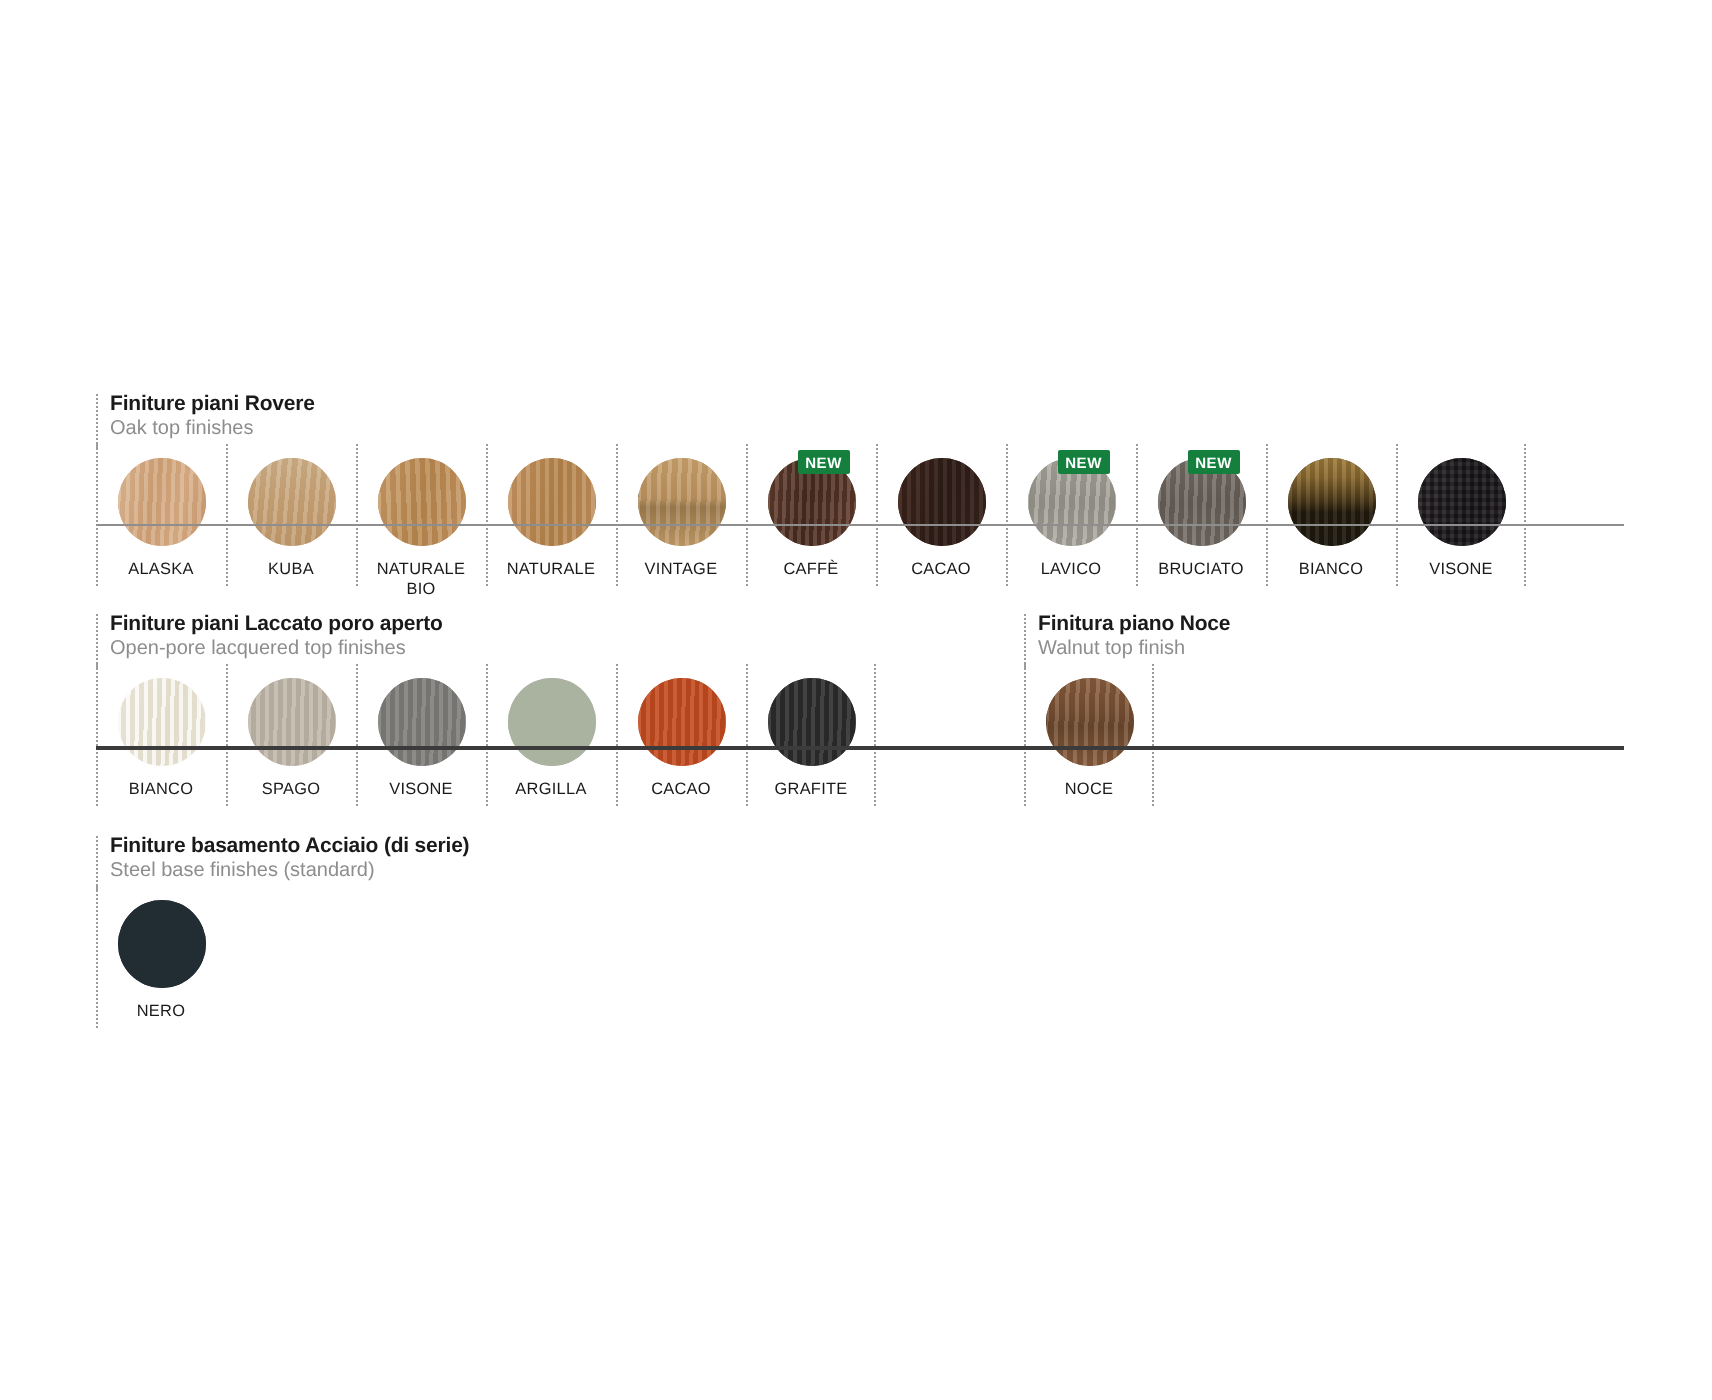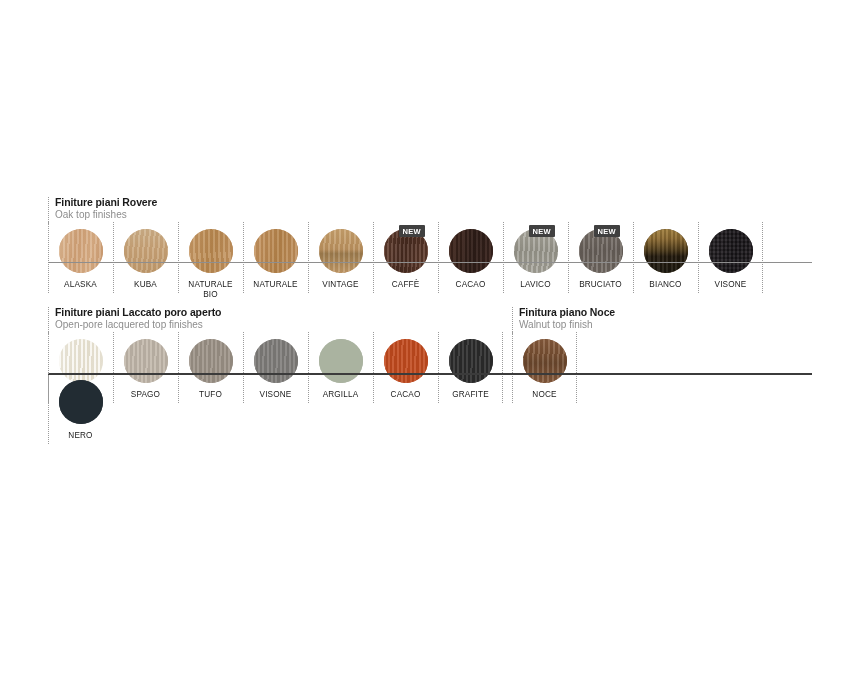--- a/index.html
+++ b/index.html
@@ -140,21 +140,21 @@
     text-align: center;
     line-height: 10px;
     letter-spacing: 0.15px;
     white-space: pre-line;
   }
 
   .badge {
     position: absolute;
     right: 3px;
     top: -4px;
-    background: #404040;
+    background: #15803d;
     color: #ffffff;
     font-size: 7.5px;
     font-weight: bold;
     letter-spacing: 0.3px;
     line-height: 9px;
     padding: 1.5px 3.5px 1.5px 3.5px;
     border-radius: 1px;
     z-index: 3;
   }
 </style>
@@ -256,26 +256,20 @@
             </div>
             <div class="cell-label">BIANCO</div>
           </div>
           <div class="cell">
             <div class="disc" style="background: rgb(194, 184, 171);">
               <div class="grain" style="background: repeating-linear-gradient(91deg, rgba(255, 255, 255, 0.11) 0px, rgba(255, 255, 255, 0.11) 2px, rgba(0, 0, 0, 0.07) 2px, rgba(0, 0, 0, 0.07) 4.4px), linear-gradient(100deg, rgb(194, 184, 171) 0%, rgb(194, 184, 171) 100%);"></div>
             </div>
             <div class="cell-label">SPAGO</div>
           </div>
           <div class="cell">
-            <div class="disc" style="background: rgb(156, 146, 135);">
-              <div class="grain" style="background: repeating-linear-gradient(91deg, rgba(255, 255, 255, 0.11) 0px, rgba(255, 255, 255, 0.11) 2px, rgba(0, 0, 0, 0.07) 2px, rgba(0, 0, 0, 0.07) 4.4px), linear-gradient(100deg, rgb(156, 146, 135) 0%, rgb(156, 146, 135) 100%);"></div>
-            </div>
-            <div class="cell-label">TUFO</div>
-          </div>
-          <div class="cell">
             <div class="disc" style="background: rgb(127, 125, 122);">
               <div class="grain" style="background: repeating-linear-gradient(91deg, rgba(255, 255, 255, 0.11) 0px, rgba(255, 255, 255, 0.11) 2px, rgba(0, 0, 0, 0.07) 2px, rgba(0, 0, 0, 0.07) 4.4px), linear-gradient(100deg, rgb(127, 125, 122) 0%, rgb(127, 125, 122) 100%);"></div>
             </div>
             <div class="cell-label">VISONE</div>
           </div>
           <div class="cell">
             <div class="disc" style="background: rgb(170, 179, 160);">
               <div class="grain" style="background: linear-gradient(100deg, rgb(170, 179, 160) 0%, rgb(170, 179, 160) 100%);"></div>
             </div>
             <div class="cell-label">ARGILLA</div>
@@ -305,20 +299,24 @@
               <div class="grain" style="background: linear-gradient(93deg, rgba(55, 30, 18, 0.55) 0px, rgba(55, 30, 18, 0.55) 1.5px, rgba(0, 0, 0, 0) 1.5px, rgba(0, 0, 0, 0) 4px), repeating-linear-gradient(92deg, rgba(255, 255, 255, 0.12) 0px, rgba(255, 255, 255, 0.12) 2px, rgba(60, 33, 18, 0.18) 2px, rgba(60, 33, 18, 0.18) 5px), linear-gradient(rgb(139, 95, 64) 0%, rgb(123, 83, 53) 35%, rgb(109, 74, 47) 55%, rgb(138, 94, 63) 100%);"></div>
             </div>
             <div class="cell-label">NOCE</div>
           </div>
         </div>
       </div>
     </div>
     <div class="section" id="section-steel">
       <div class="rule thick"></div>
       <div class="group" style="left: 0px;">
+        <div class="group-head">
+          <div class="head-title">Finiture basamento Acciaio (di serie)</div>
+          <div class="head-sub">Steel base finishes (standard)</div>
+        </div>
         <div class="swatch-row">
           <div class="cell">
             <div class="disc" style="background: rgb(34, 44, 51);">
               <div class="grain" style="background: linear-gradient(100deg, rgb(34, 44, 51) 0%, rgb(34, 44, 51) 100%);"></div>
             </div>
             <div class="cell-label">NERO</div>
           </div>
         </div>
       </div>
     </div>

